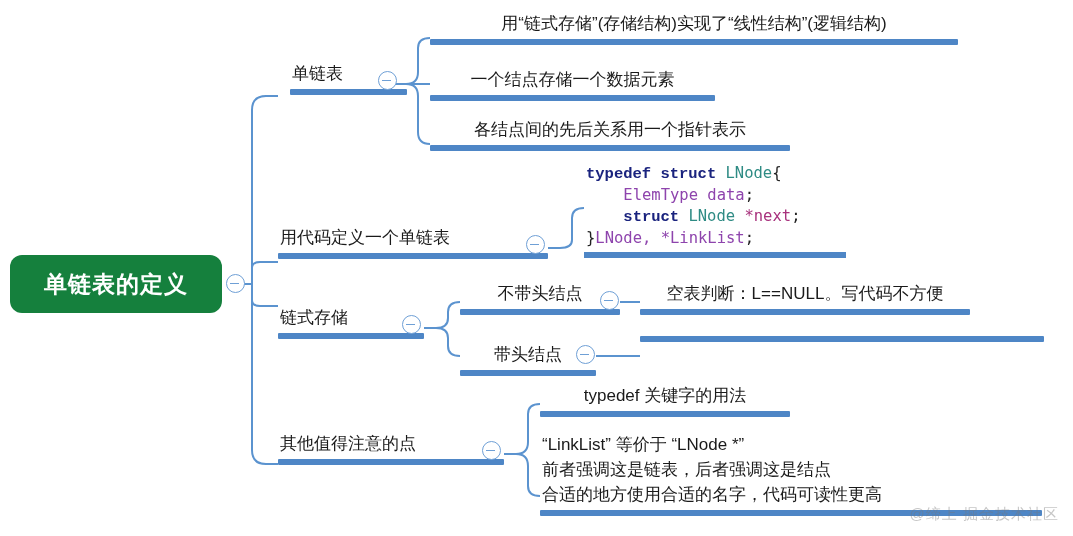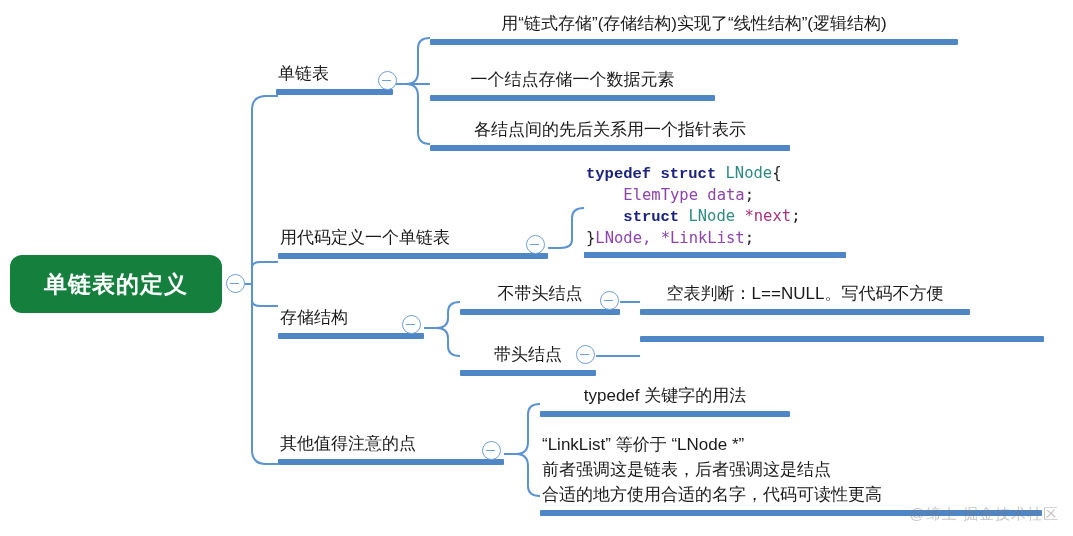--- a/index.html
+++ b/index.html
@@ -165,21 +165,21 @@
       <path d="M504,454 H516 Q528,454 528,442 V414 Q528,404 540,404"></path>
       <path d="M504,454 H516 Q528,454 528,466 V486 Q528,496 540,496"></path>
     </g>
   </svg>
 
   <div class="root-node">
     <span class="root-label">单链表的定义</span>
   </div>
   <div class="toggle" style="left:226px; top:274px;"></div>
 
-  <div class="node branch ta-left" style="left:276px; top:62px; width:117px;">
+  <div class="node branch ta-left" style="left:290px; top:62px; width:117px;">
     <span class="node-text">单链表</span>
     <span class="node-rule"></span>
   </div>
   <div class="toggle" style="left:378px; top:71px;"></div>
 
   <div class="node ta-center" style="left:430px; top:12px; width:528px;">
     <span class="node-text">用“链式存储”(存储结构)实现了“线性结构”(逻辑结构)</span>
     <span class="node-rule"></span>
   </div>
 
@@ -201,21 +201,21 @@
 
   <div class="code-node" style="left:584px; top:163px; width:262px;">
     <div class="code-body"><span class="kw">typedef struct </span><span class="typ">LNode</span><span class="pun">{</span>
 <span class="pun">    </span><span class="var">ElemType data</span><span class="pun">;</span>
 <span class="pun">    </span><span class="kw">struct </span><span class="typ">LNode </span><span class="ptr">*next</span><span class="pun">;</span>
 <span class="pun">}</span><span class="var">LNode, *LinkList</span><span class="pun">;</span></div>
     <span class="node-rule" style="display:block;height:6px;background:#4e86c6;"></span>
   </div>
 
   <div class="node branch ta-left" style="left:278px; top:306px; width:146px;">
-    <span class="node-text">存储结构</span>
+    <span class="node-text">链式存储</span>
     <span class="node-rule"></span>
   </div>
   <div class="toggle" style="left:402px; top:315px;"></div>
 
   <div class="node ta-center" style="left:460px; top:282px; width:160px;">
     <span class="node-text">不带头结点</span>
     <span class="node-rule"></span>
   </div>
   <div class="toggle" style="left:600px; top:291px;"></div>
   <div class="node ta-center" style="left:640px; top:282px; width:330px;">

